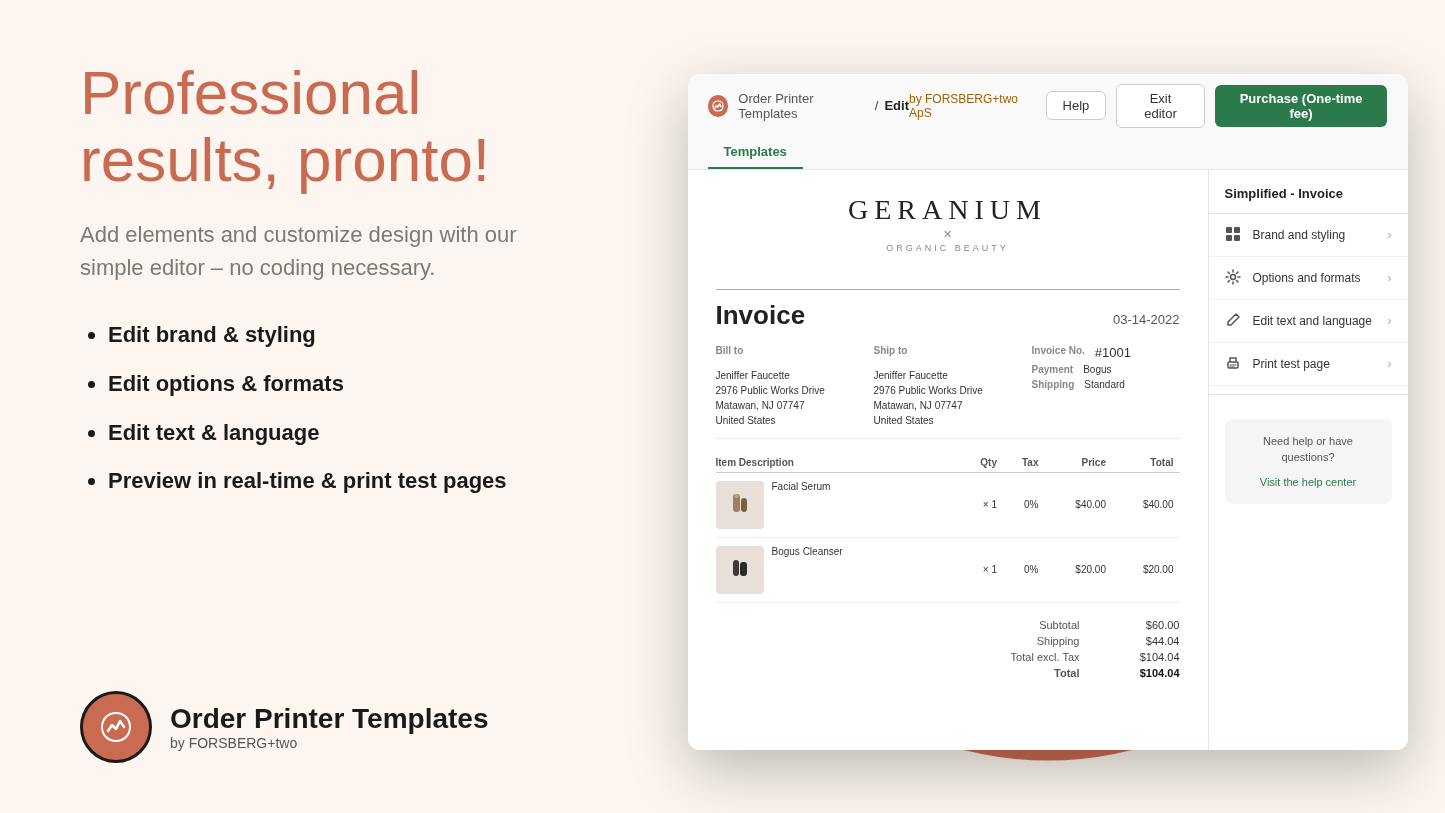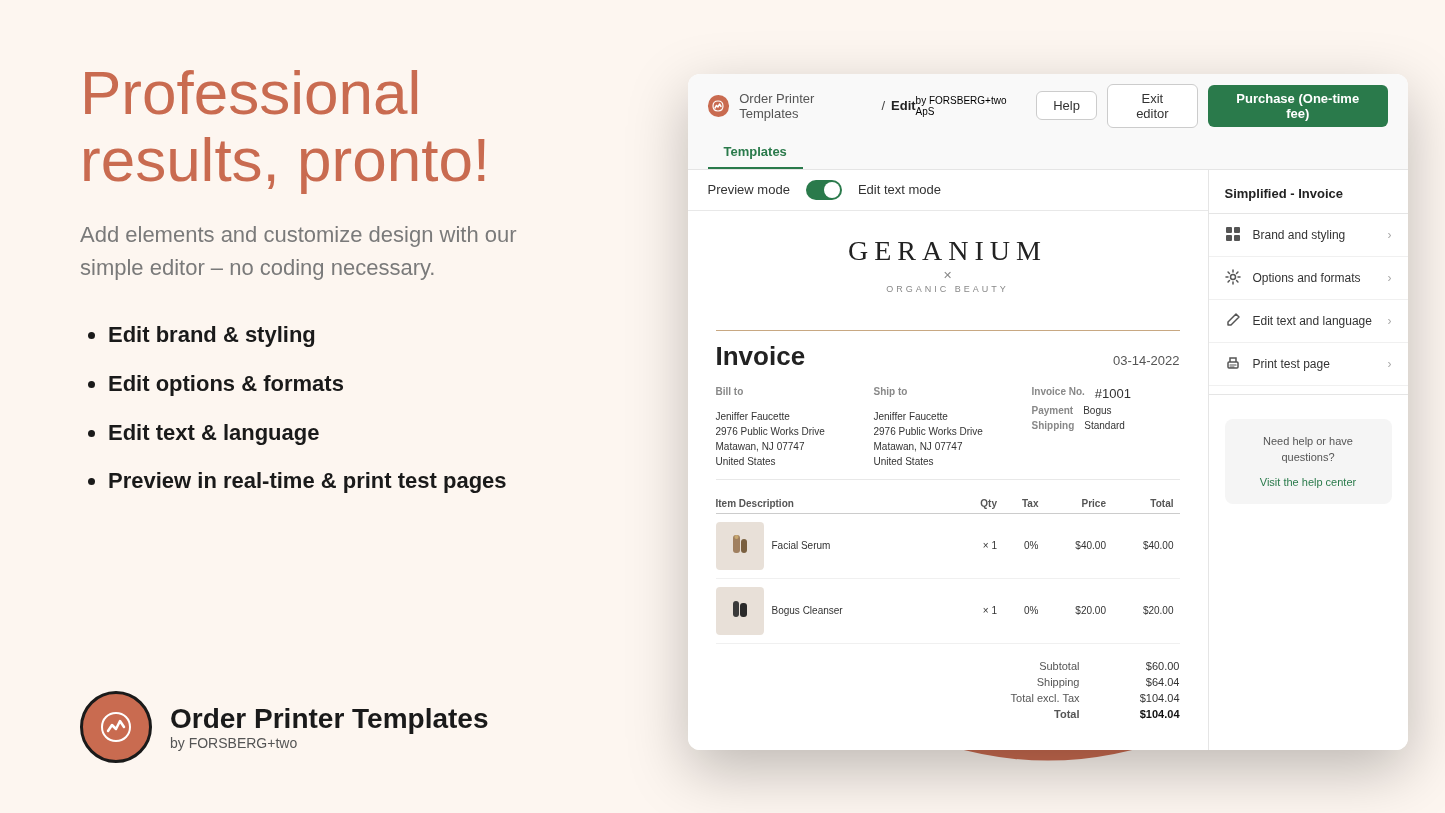--- a/index.html
+++ b/index.html
@@ -173,22 +173,22 @@
       font-size: 13px;
       color: #555;
     }
 
     .breadcrumb-edit {
       font-weight: 600;
       color: #222;
     }
 
     .by-forsberg {
-      font-size: 10px;
-      color: #000000;
+      font-size: 12px;
+      color: #a16207;
     }
 
     .app-header-buttons {
       display: flex;
       align-items: center;
       gap: 10px;
     }
 
     .btn-help {
       padding: 6px 16px;
@@ -425,21 +425,21 @@
       border-radius: 4px;
       display: flex;
       align-items: center;
       justify-content: center;
       margin-right: 8px;
       flex-shrink: 0;
     }
 
     .product-cell {
       display: flex;
-      align-items: center;
+      align-items: flex-start;
     }
 
     .invoice-totals {
       display: flex;
       flex-direction: column;
       align-items: flex-end;
       gap: 4px;
     }
 
     .total-row {
@@ -590,25 +590,20 @@
         </div>
       </div>
       <div class="app-tabs">
         <div class="app-tab active">Templates</div>
       </div>
     </div>
 
     <div class="app-body">
 
       <div class="main-content">
-        <div class="mode-bar">
-          <span class="preview-label">Preview mode</span>
-          <div class="toggle-btn"></div>
-          <span class="edit-text-label">Edit text mode</span>
-        </div>
         <div class="invoice-preview">
 
           <div class="invoice-logo">
             <div class="invoice-brand-name">GERANIUM</div>
             <div class="invoice-brand-x">✕</div>
             <div class="invoice-brand-sub">ORGANIC BEAUTY</div>
           </div>
 
           <div class="invoice-title-row">
             <span class="invoice-title">Invoice</span>
@@ -689,21 +684,21 @@
             </tbody>
           </table>
 
           <div class="invoice-totals">
             <div class="total-row">
               <span class="label">Subtotal</span>
               <span class="value">$60.00</span>
             </div>
             <div class="total-row">
               <span class="label">Shipping</span>
-              <span class="value">$64.04</span>
+              <span class="value">$44.04</span>
             </div>
             <div class="total-row">
               <span class="label">Total excl. Tax</span>
               <span class="value">$104.04</span>
             </div>
             <div class="total-row bold">
               <span class="label">Total</span>
               <span class="value">$104.04</span>
             </div>
           </div>

